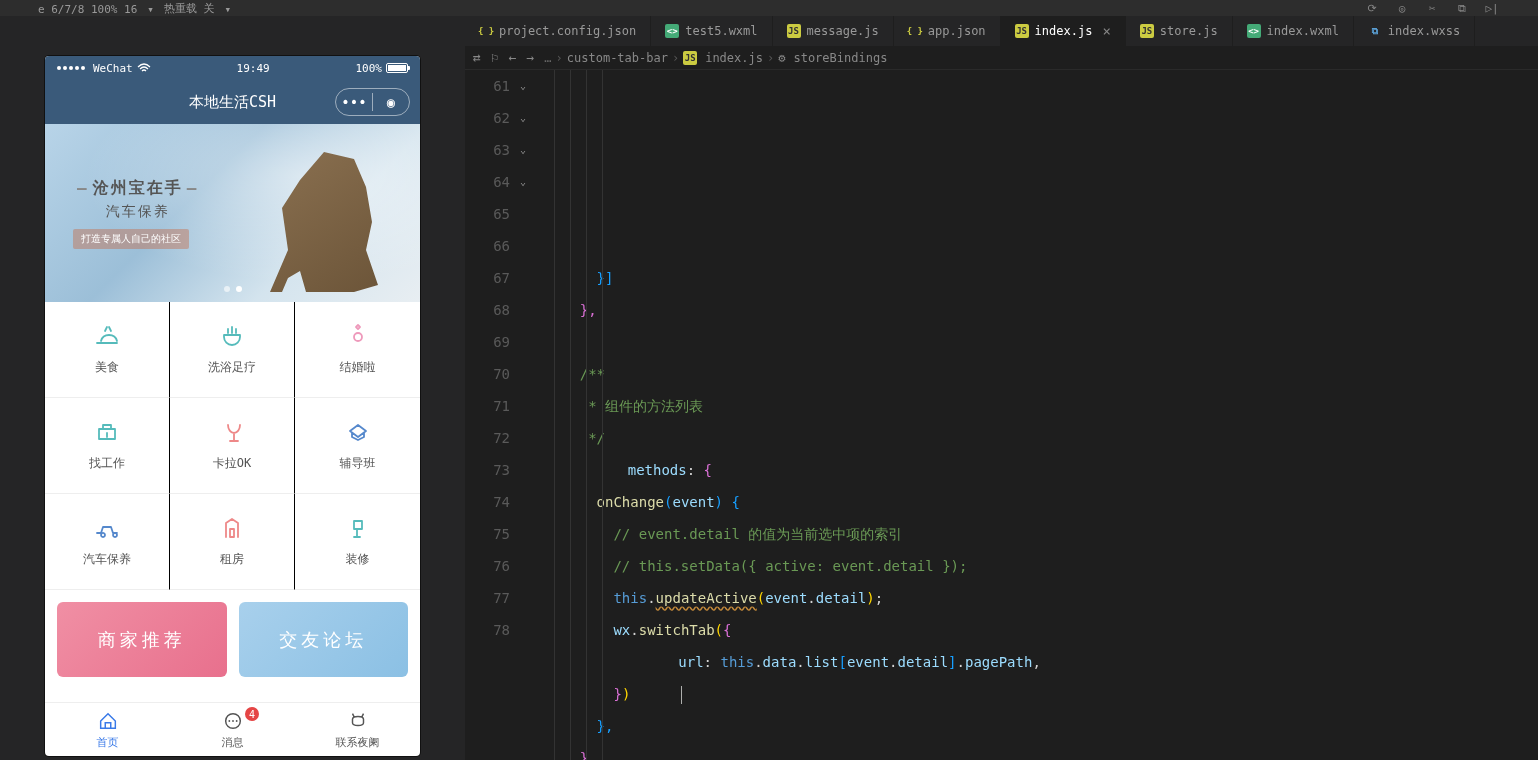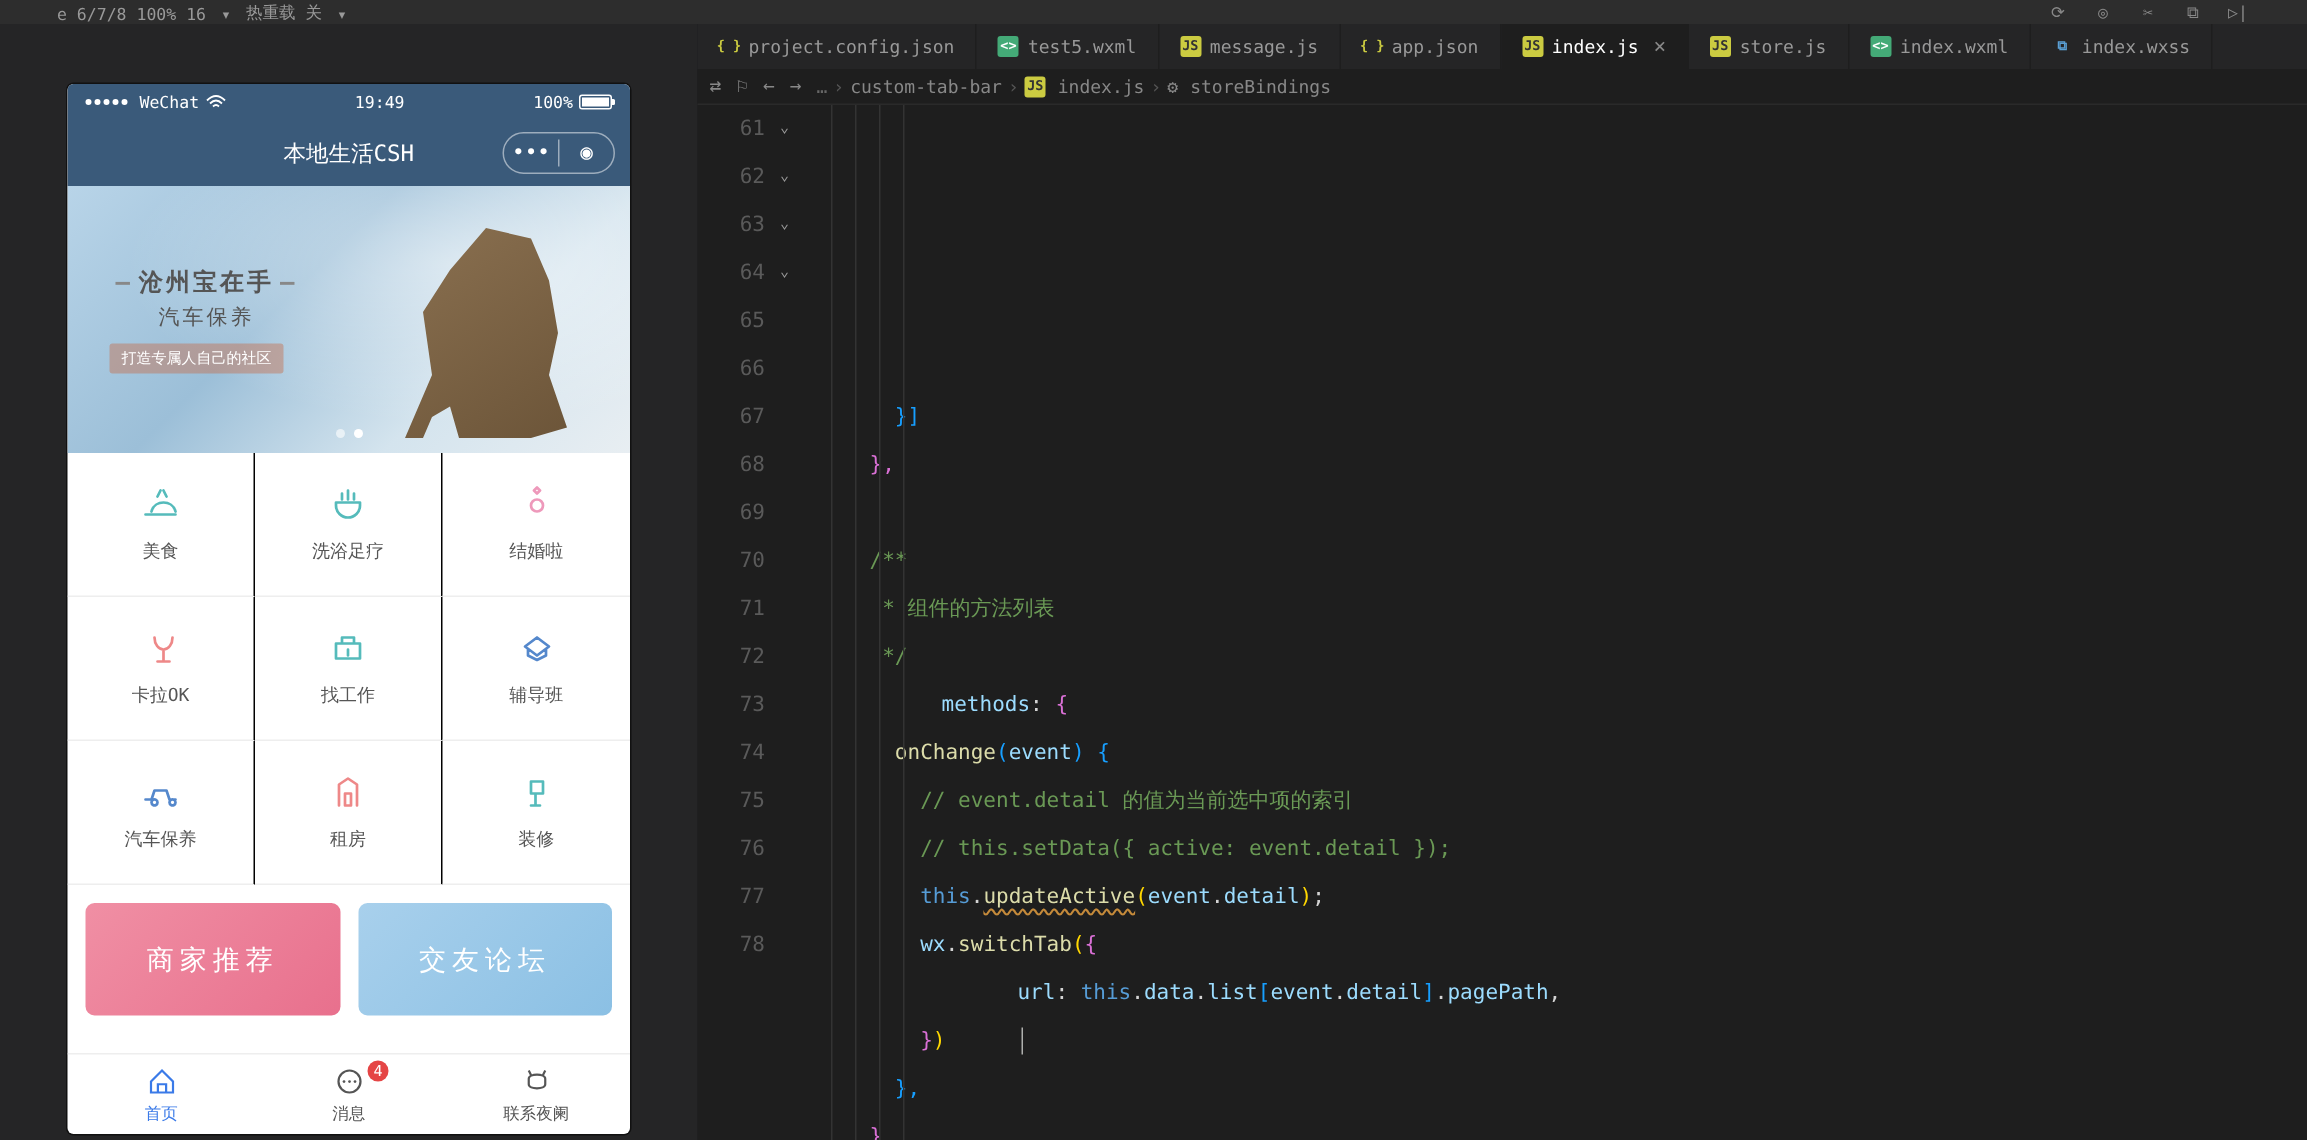--- a/index.html
+++ b/index.html
@@ -193,32 +193,32 @@
               <span class="ic">
                 <svg width="28" height="28" viewBox="0 0 28 28">
                   <path d="M10 14a4 4 0 1 1 4 4 4 4 0 1 1 4-4 M14 6l-2-2 2-2 2 2z" stroke="#e9b" fill="none" stroke-width="1.8" stroke-linecap="round" stroke-linejoin="round"></path>
                 </svg>
               </span>
               <span class="cell-label">结婚啦</span>
             </div>
             <div class="cell">
               <span class="ic">
                 <svg width="28" height="28" viewBox="0 0 28 28">
+                  <path d="M6 10h16v10H6z M10 6h8v4h-8z M14 14v4" stroke="#5bb" fill="none" stroke-width="1.8" stroke-linecap="round" stroke-linejoin="round"></path>
+                </svg>
+              </span>
+              <span class="cell-label">找工作</span>
+            </div>
+            <div class="cell">
+              <span class="ic">
+                <svg width="28" height="28" viewBox="0 0 28 28">
                   <path d="M10 6a6 8 0 1 0 12 0 M16 14v8 M12 22h8" stroke="#e88" fill="none" stroke-width="1.8" stroke-linecap="round" stroke-linejoin="round"></path>
                 </svg>
               </span>
               <span class="cell-label">卡拉OK</span>
-            </div>
-            <div class="cell">
-              <span class="ic">
-                <svg width="28" height="28" viewBox="0 0 28 28">
-                  <path d="M6 10h16v10H6z M10 6h8v4h-8z M14 14v4" stroke="#5bb" fill="none" stroke-width="1.8" stroke-linecap="round" stroke-linejoin="round"></path>
-                </svg>
-              </span>
-              <span class="cell-label">找工作</span>
             </div>
             <div class="cell">
               <span class="ic">
                 <svg width="28" height="28" viewBox="0 0 28 28">
                   <path d="M14 6 6 12l8 6 8-6z M8 14v4l6 3 6-3v-4" stroke="#58c" fill="none" stroke-width="1.8" stroke-linecap="round" stroke-linejoin="round"></path>
                 </svg>
               </span>
               <span class="cell-label">辅导班</span>
             </div>
             <div class="cell">

